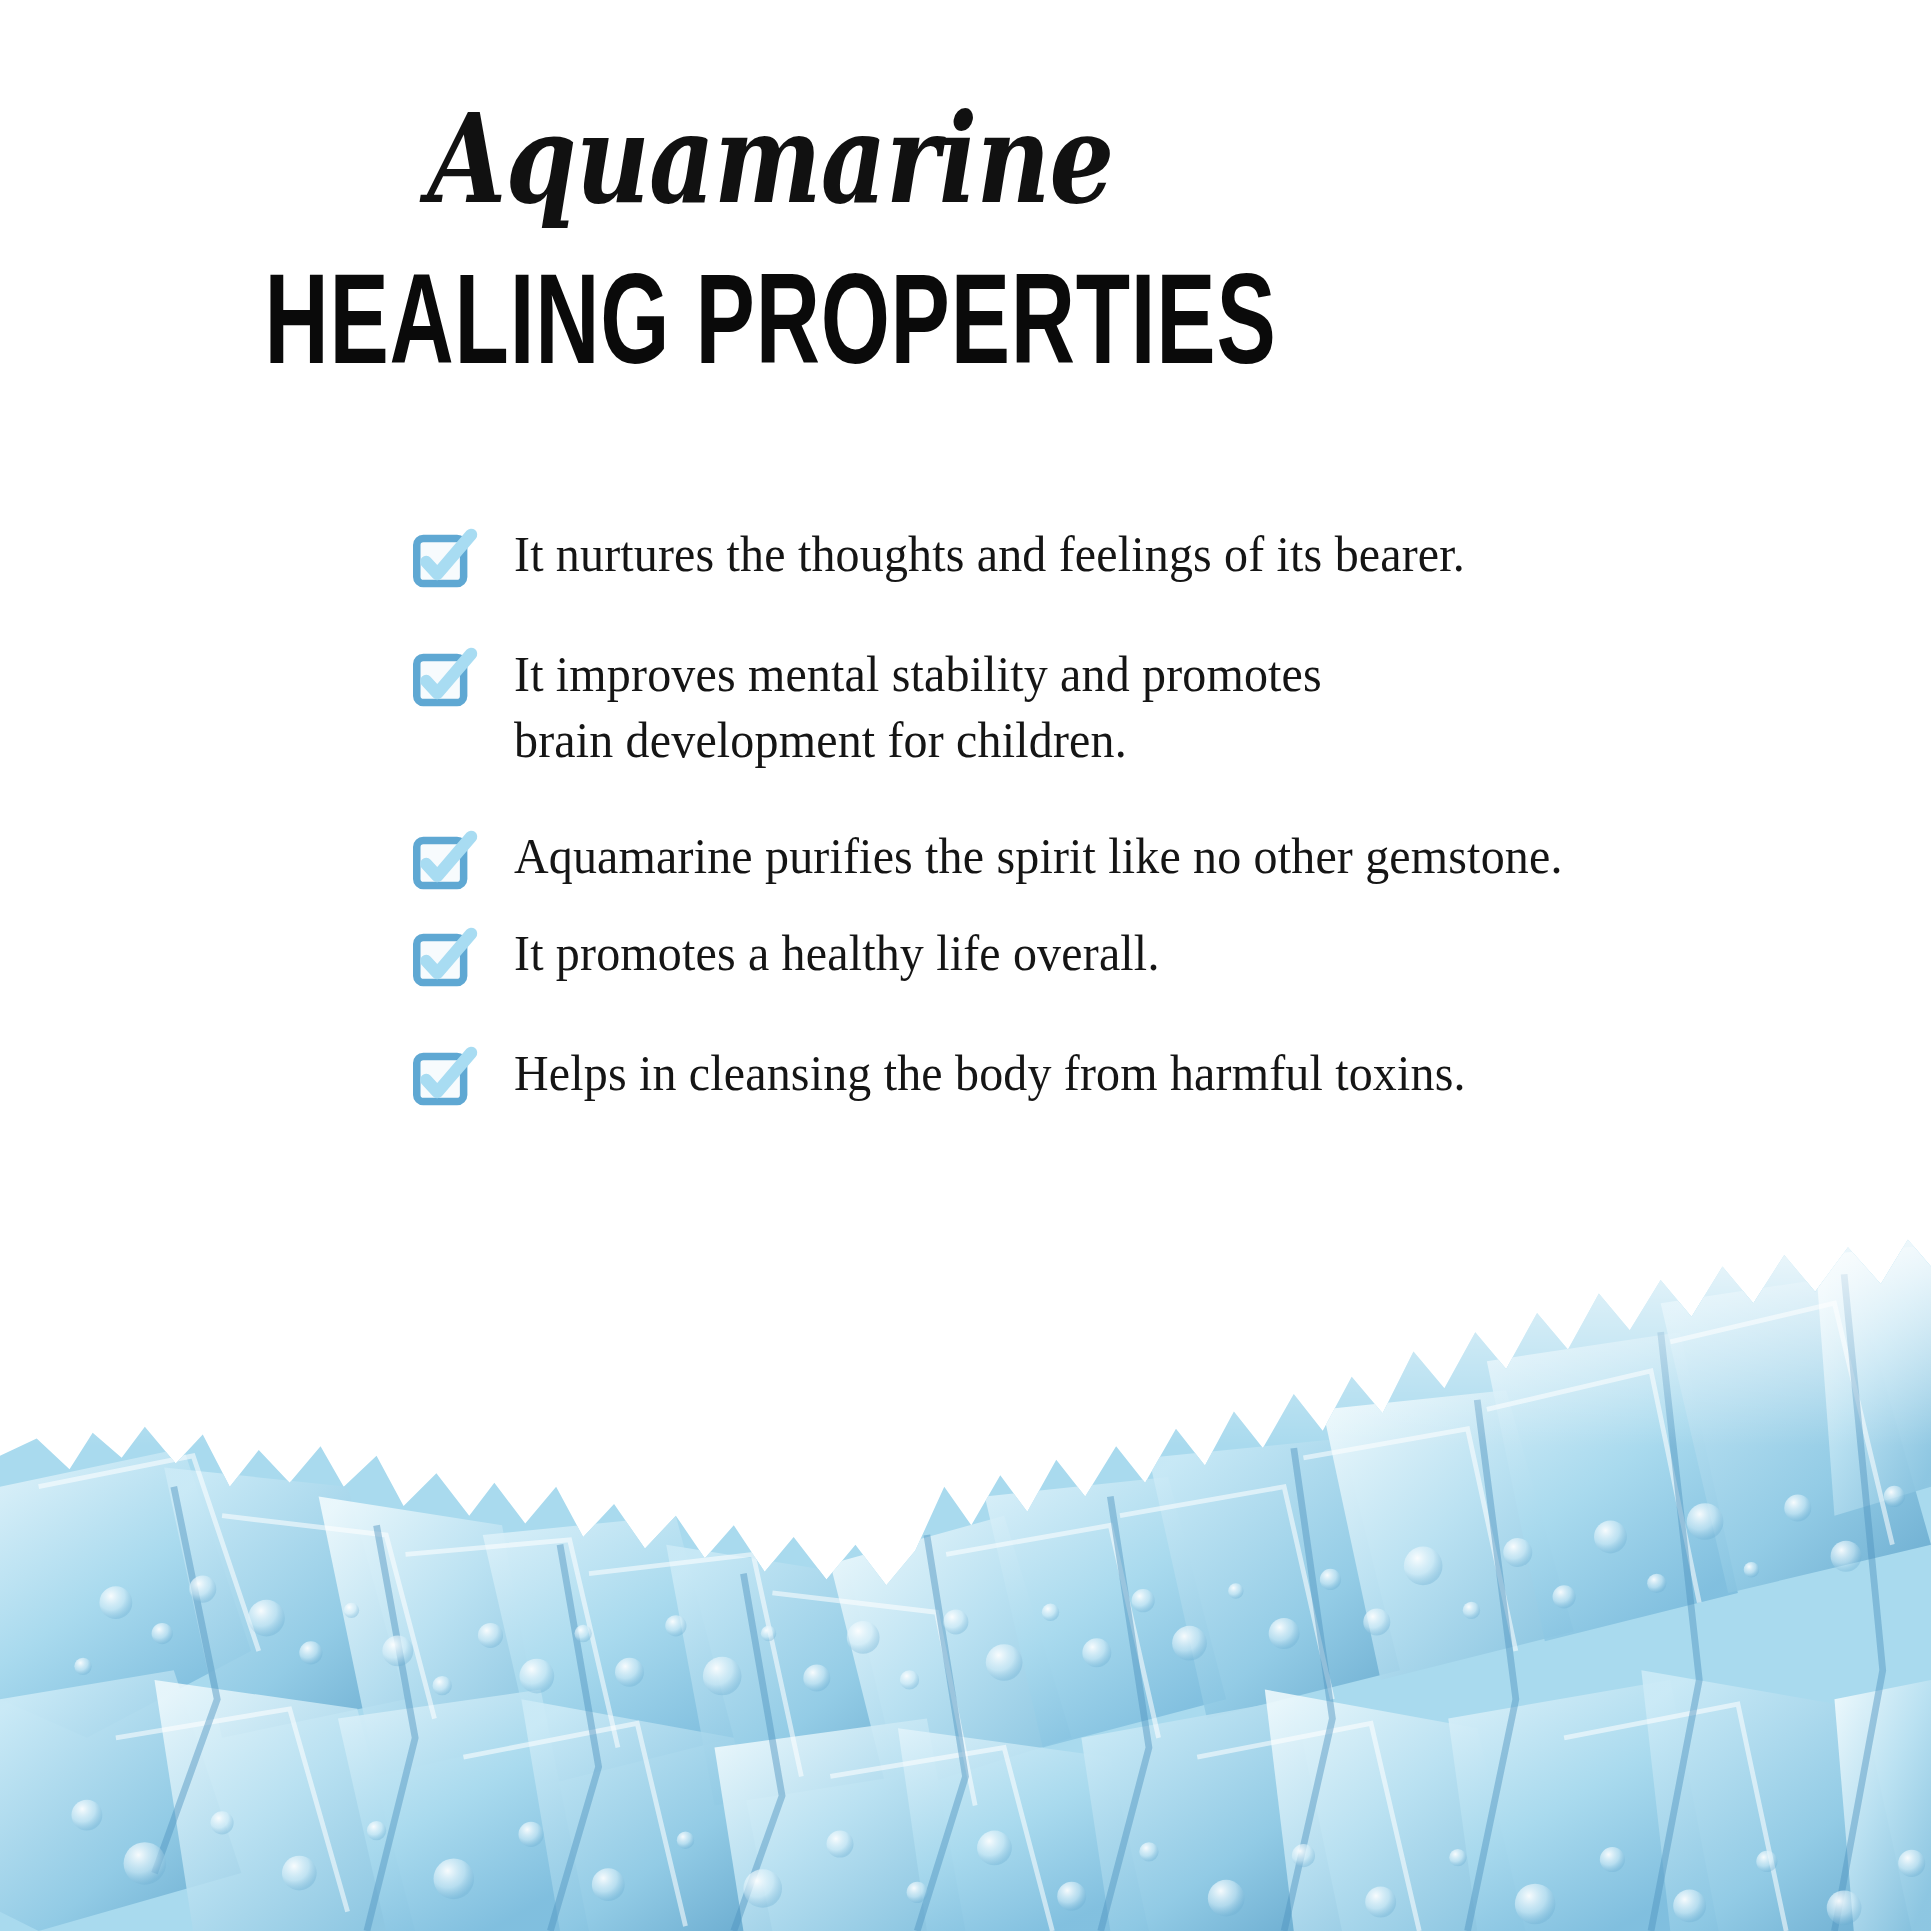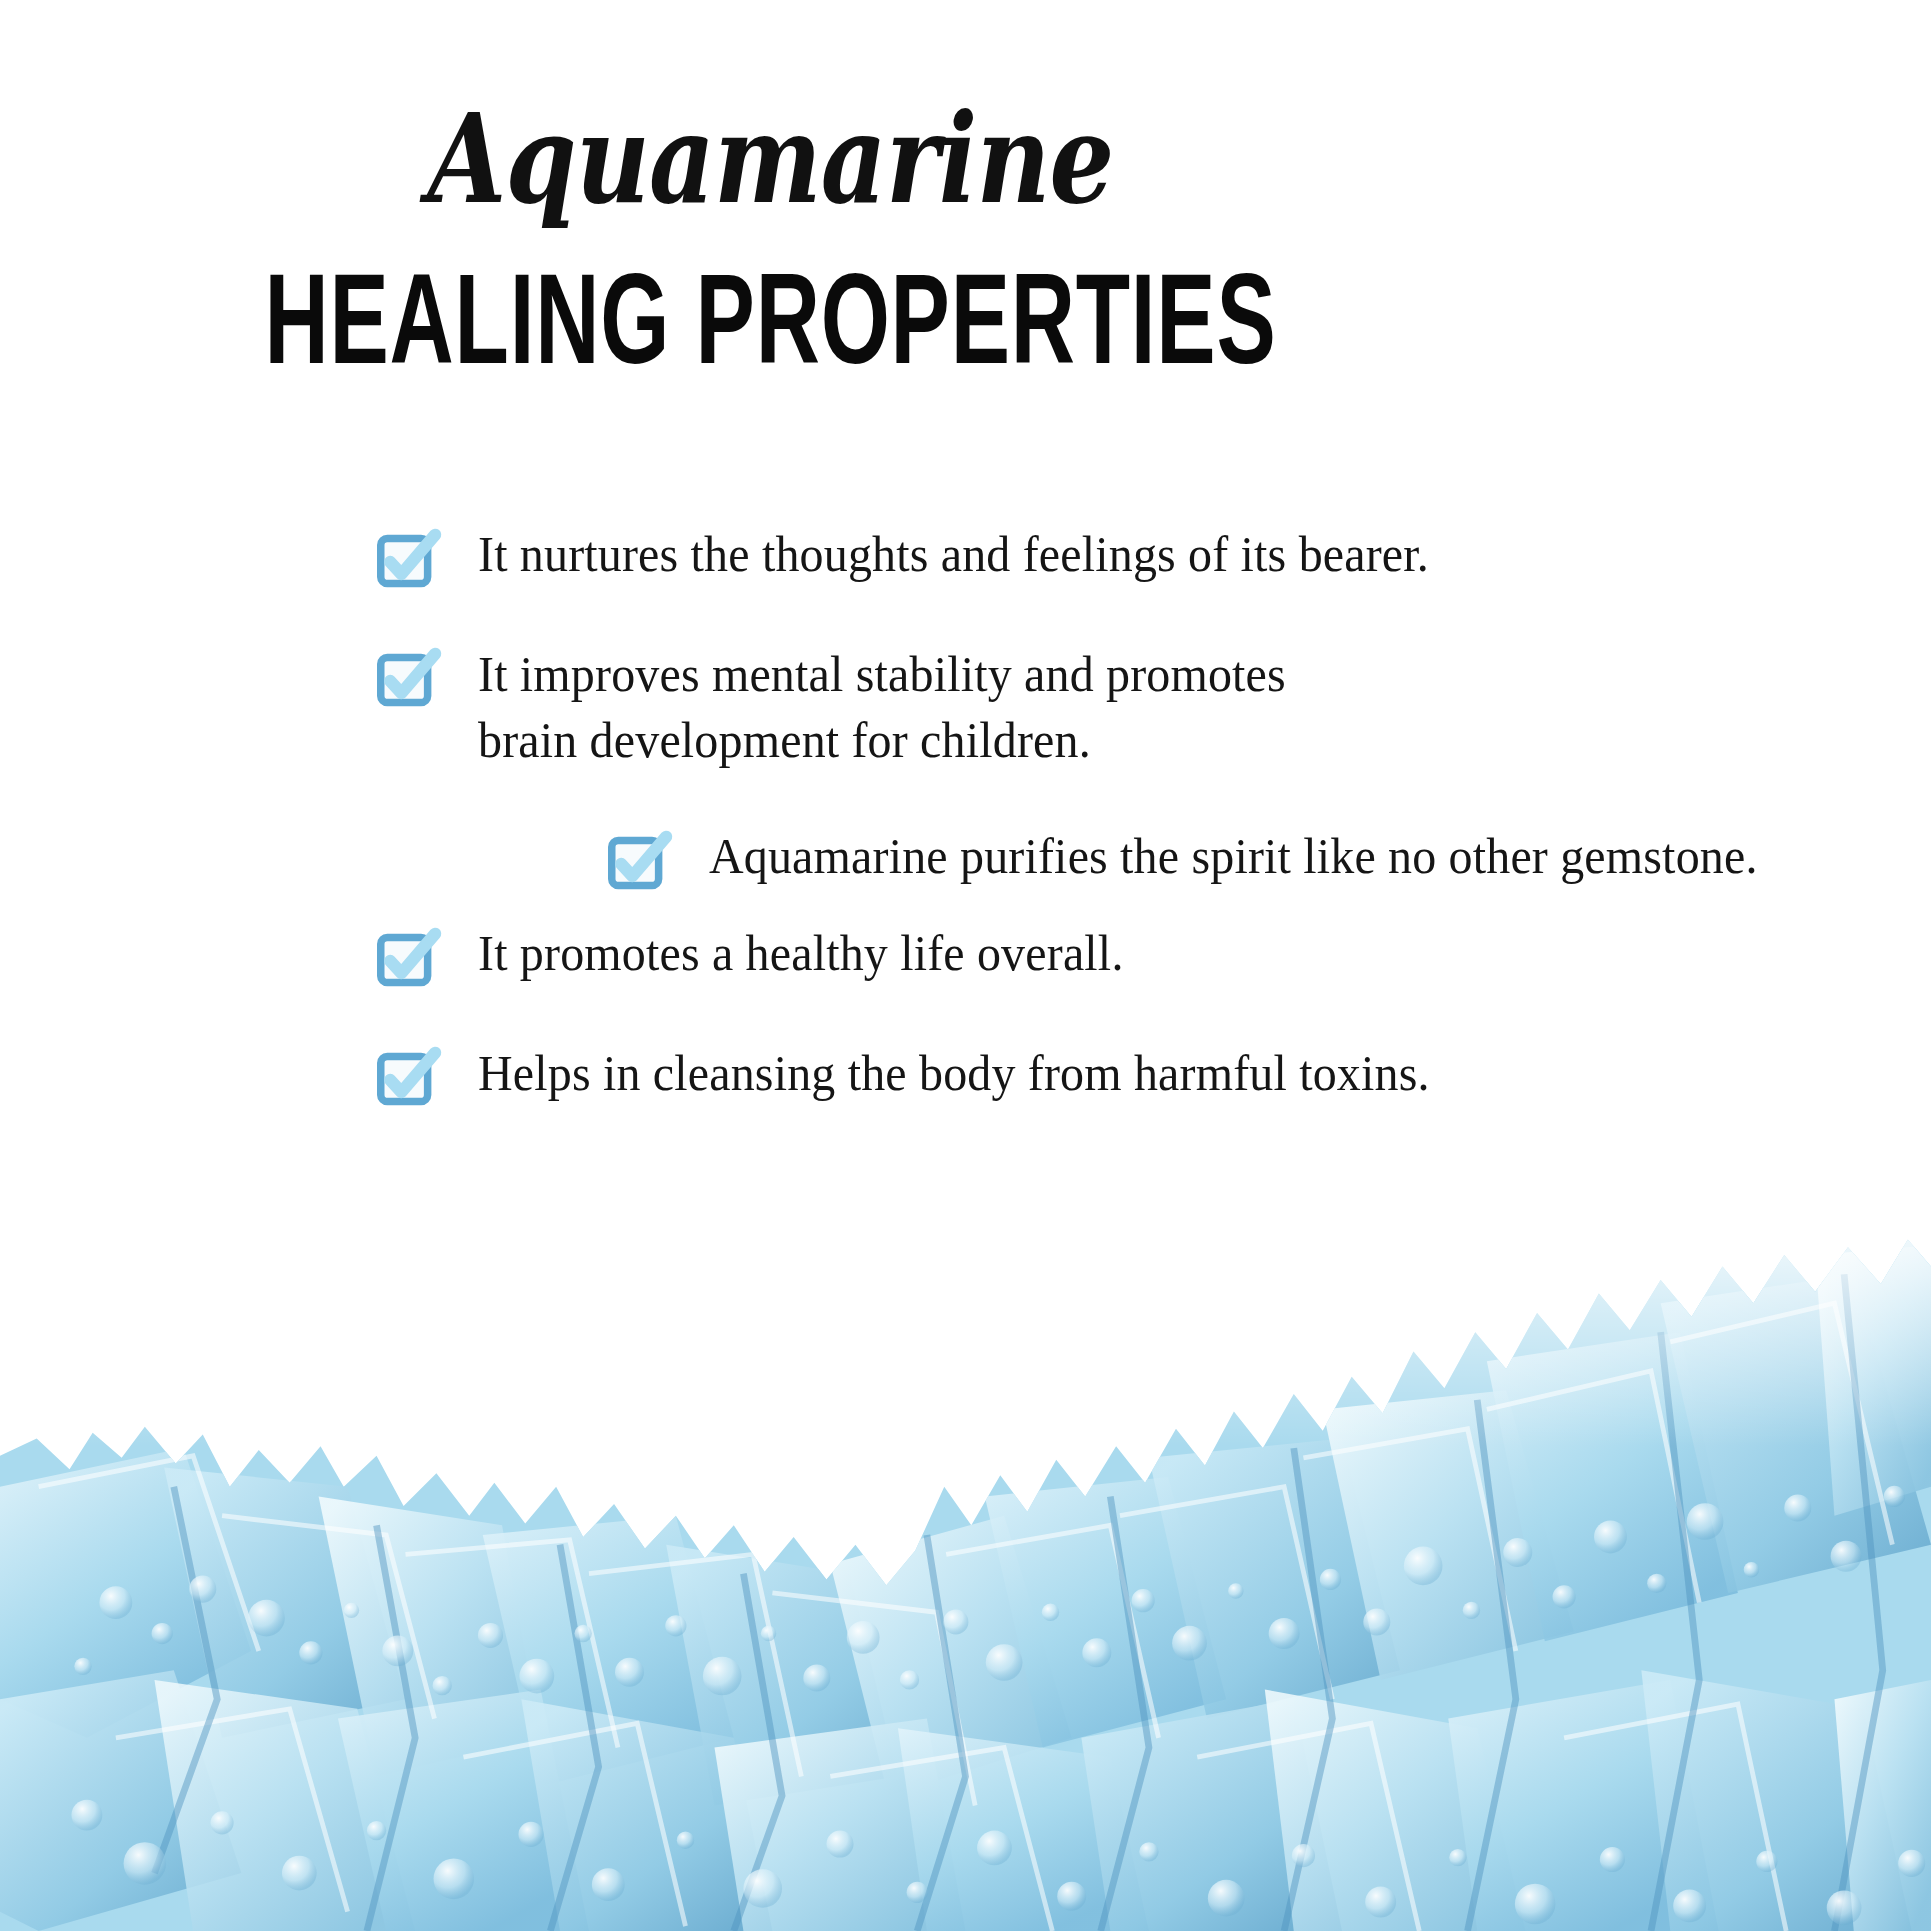--- a/index.html
+++ b/index.html
@@ -59,24 +59,24 @@
   .list {
     position: absolute;
     top: 521px;
     left: 377px;
     width: 1448px;
   }
   .list-item {
     display: flex;
     align-items: flex-start;
     margin-bottom: 50px;
+    margin-left: 36px;
   }
   .list-item.tight {
     margin-bottom: 27px;
-    justify-content: flex-end;
   }
   .check-icon {
     flex: 0 0 auto;
     width: 60px;
     height: 60px;
     position: relative;
     margin-top: 9.7px;
     margin-right: 41px;
   }
   .check-icon svg {

